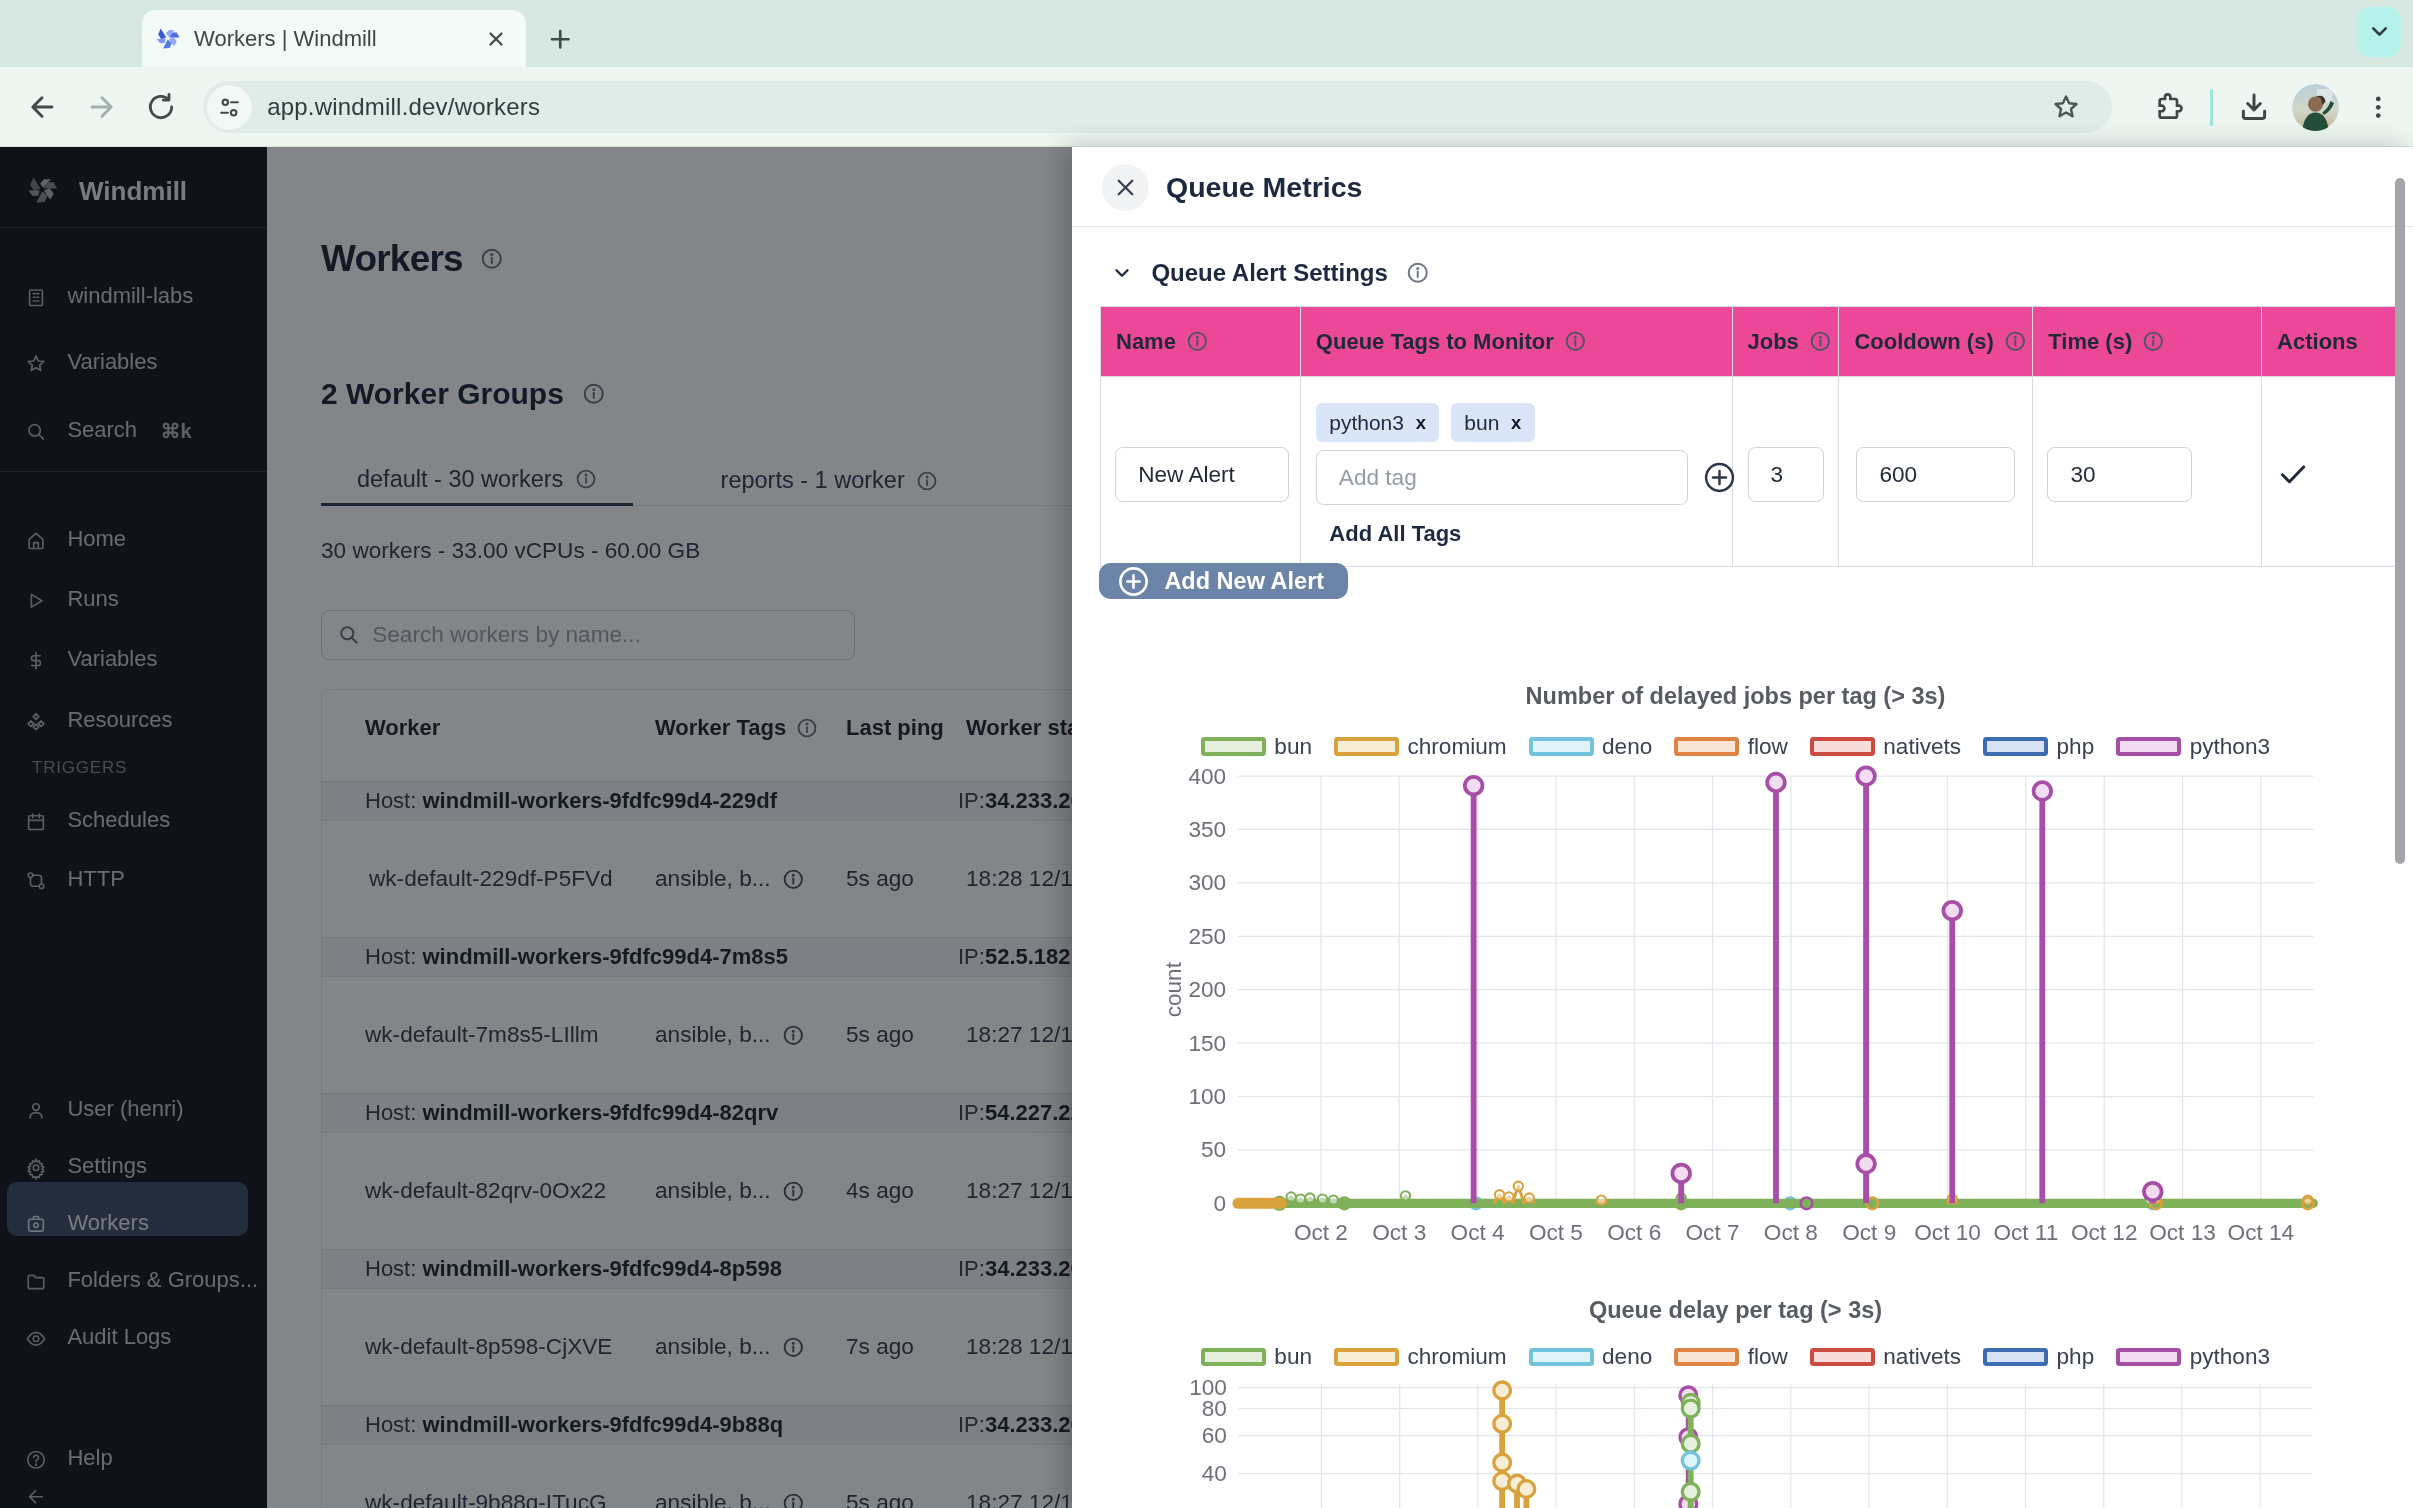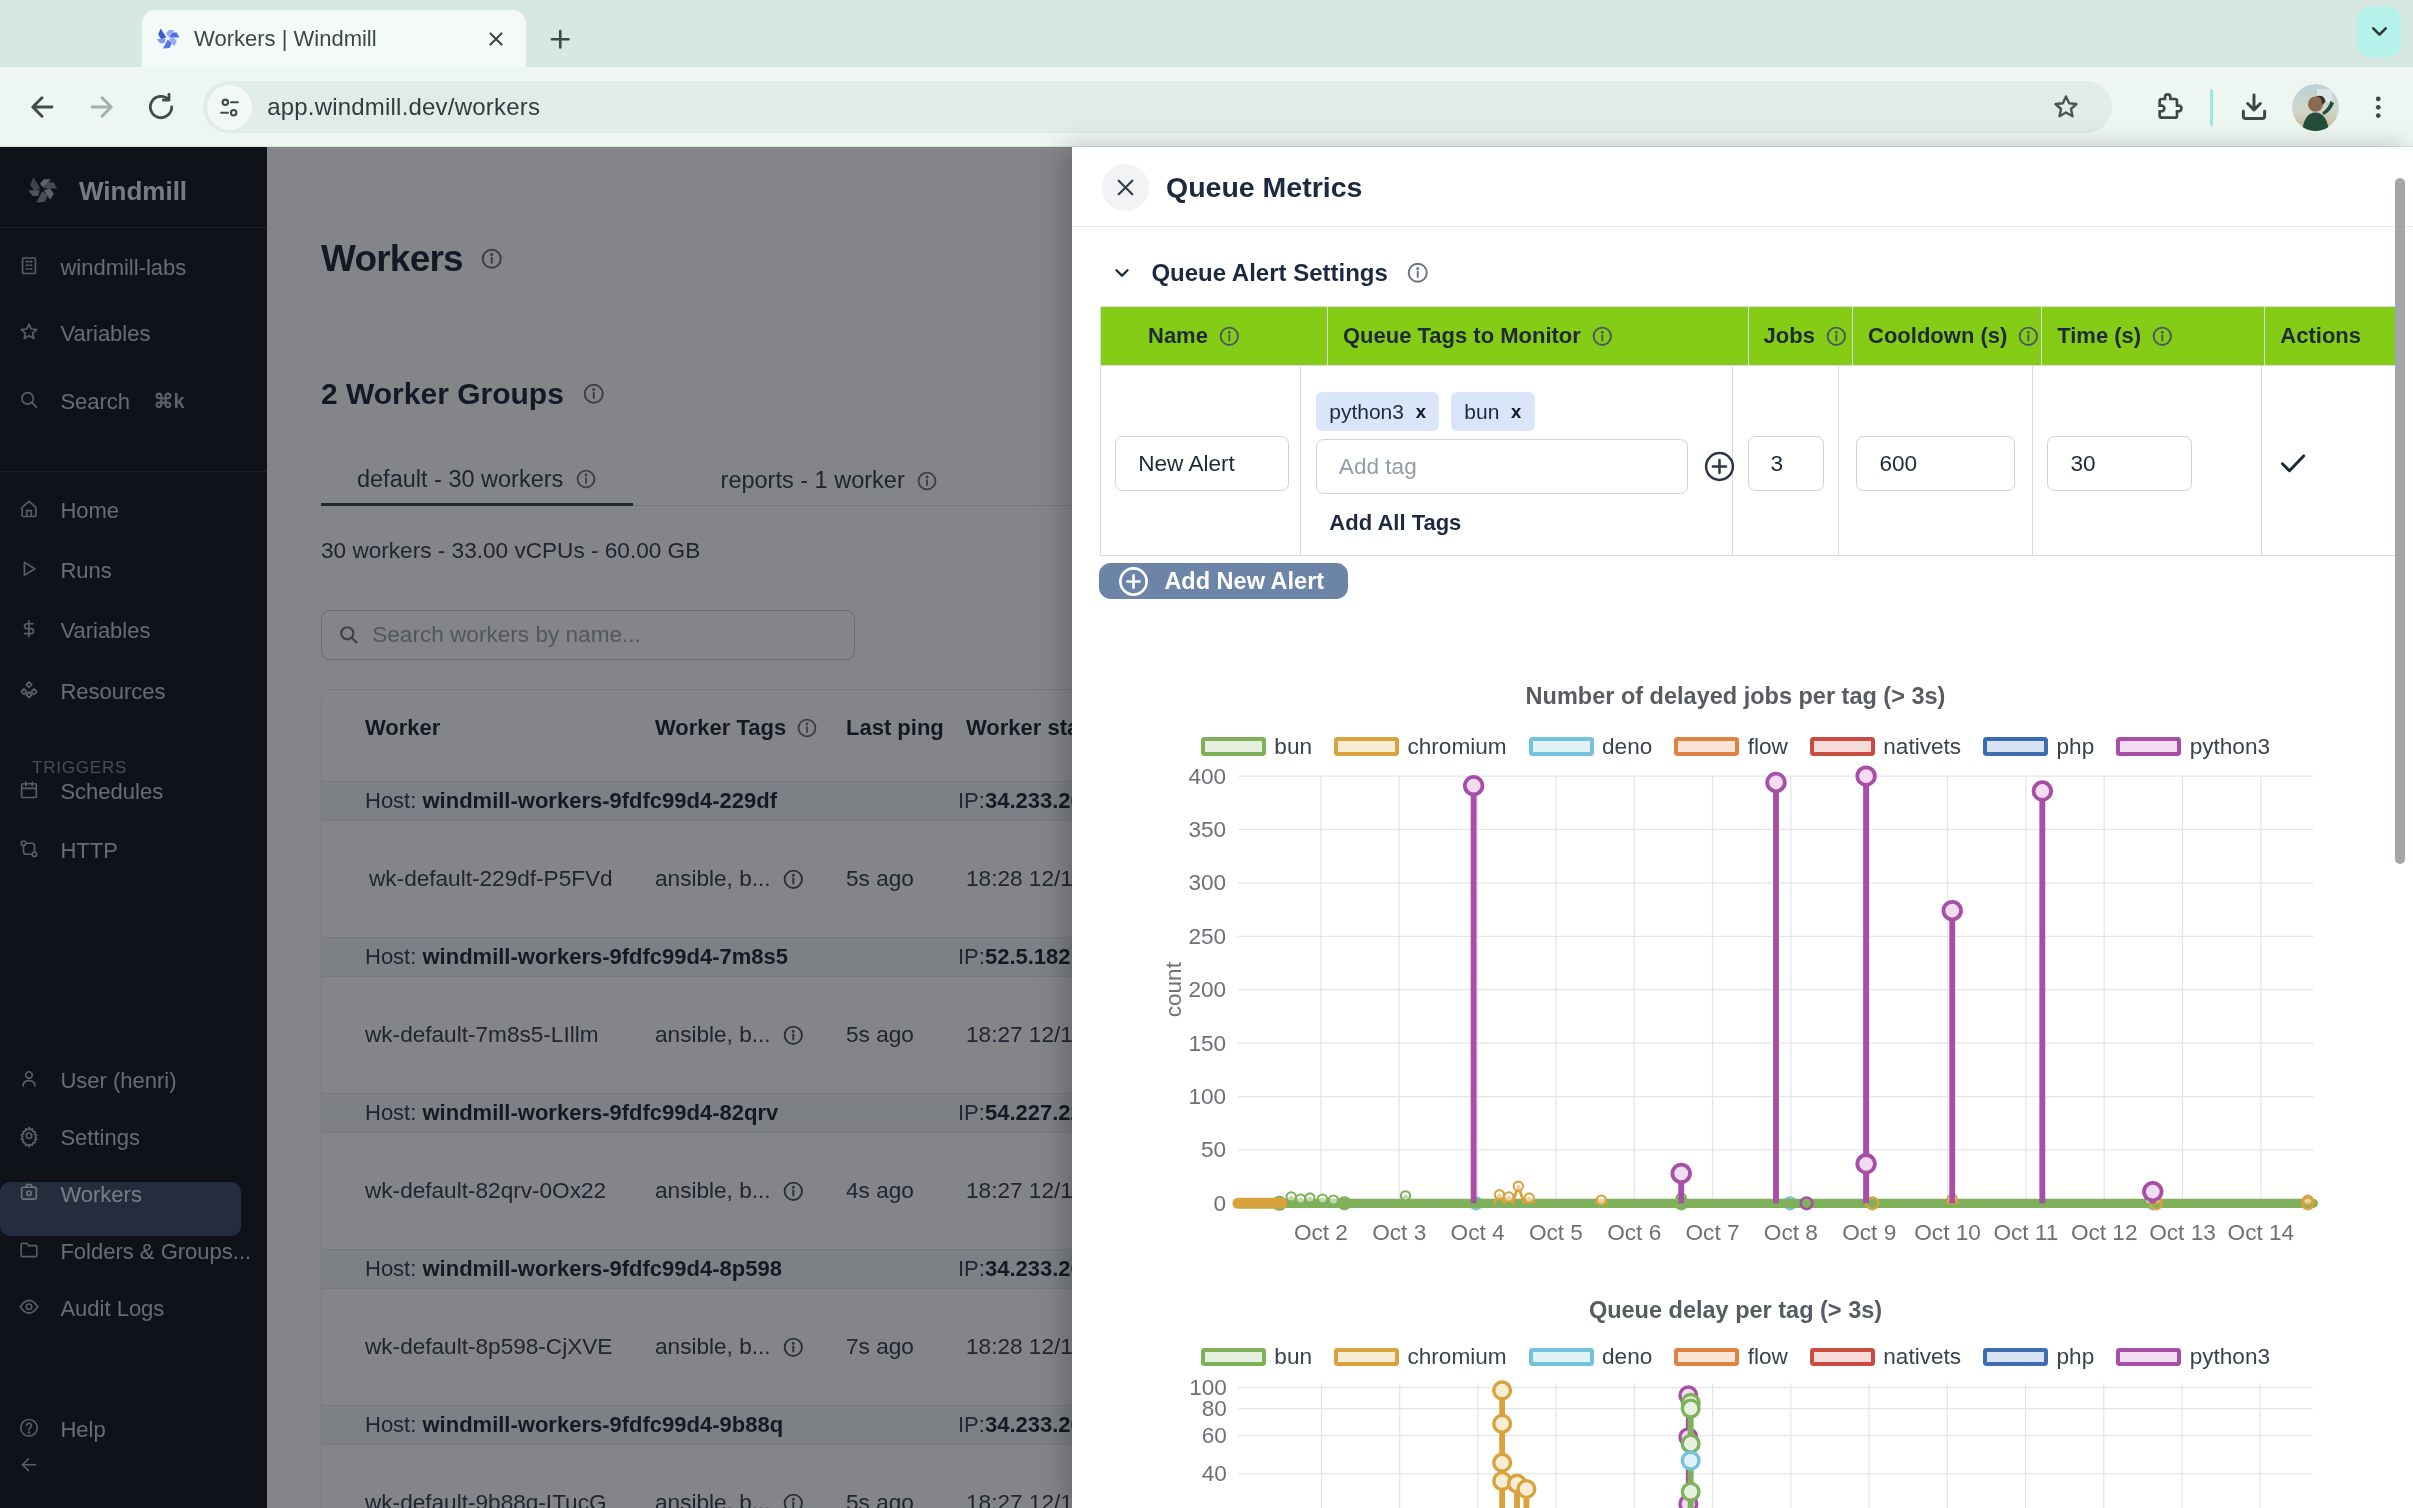--- a/index.html
+++ b/index.html
@@ -25,21 +25,21 @@
   #url-text { font-size:24px; color:#333b3e; margin-left:15px; letter-spacing:0.2px; }
   #star-btn { position:absolute; right:23.5px; top:3.4px; width:45px; height:45px; display:flex; align-items:center; justify-content:center; }
   .sep { position:absolute; left:2210px; top:22px; width:3.4px; height:37px; background:#9be7df; border-radius:1.7px; }
   #avatar { position:absolute; left:2292px; top:17px; width:47px; height:47px; border-radius:50%; overflow:hidden; }
 
   
   #app { position:absolute; top:147px; left:0; width:2413px; height:1361px; background:#fff; }
 
   
   #sidebar { position:absolute; left:0; top:0; width:267px; height:1361px; background:#16191f; }
-  .side-item { position:absolute; left:0; width:241px; height:54px; display:flex; align-items:flex-start;
+  .side-item { position:absolute; left:7px; width:241px; height:54px; display:flex; align-items:flex-end;
     border-radius:10px; color:#c6ccd4; }
   .side-item .sicon { width:22px; height:22px; margin-left:18.4px; flex:0 0 auto; display:flex; align-items:center; justify-content:center; }
   .side-item .slabel { font-size:22px; margin-left:20px; white-space:nowrap; }
   .side-item.active { background:#3e4f68; }
   .side-item.active .slabel { color:#e8ecf1; }
   #side-logo { position:absolute; left:0; top:17.6px; width:267px; height:54px; display:flex; align-items:center; }
   #side-logo .slabel { font-size:26px; font-weight:bold; color:#e8eaee; margin-left:20px; }
   .side-divider { position:absolute; left:0; width:267px; height:0; border-top:0.8px solid #32363e; }
   .side-section { position:absolute; left:32px; font-size:17px; color:#878e99; letter-spacing:0.8px; }
   .side-shortcut { font-size:20px; font-weight:bold; color:#aeb4bd; margin-left:23.5px; }
@@ -71,21 +71,21 @@
   #drawer { position:absolute; right:0; top:0; width:1341px; height:1361px; background:#fff; overflow:hidden;
     box-shadow:-8.4px 0 25px rgba(0,0,0,0.22); }
   #d-close { position:absolute; left:30px; top:17px; width:47px; height:47px; border-radius:50%; background:#f1f3f5;
     display:flex; align-items:center; justify-content:center; }
   #d-title { position:absolute; left:94px; top:24px; font-size:28.5px; font-weight:bold; color:#1d2940; }
   #d-divider { position:absolute; left:0; top:79px; width:1341px; border-top:0.8px solid #e5e7eb; }
   #qa-head { position:absolute; left:39px; top:112px; display:flex; align-items:center; gap:18.4px; }
   #qa-title { font-size:24px; font-weight:bold; color:#1d2940; }
 
   #alert-table { position:absolute; left:28px; top:159px; width:1300px; border:0.8px solid #d8dce1; }
-  #at-head { display:flex; height:59px; background:#84cc16; border-bottom:0.8px solid #d8dce1;padding-left:32px; }
+  #at-head { display:flex; height:70px; background:#ec4899; border-bottom:0.8px solid #d8dce1; }
   .at-hcell { display:flex; align-items:center; gap:10px; font-size:22px; font-weight:bold; color:#1f2937; padding-left:15px; }
   #at-body { display:flex; height:189px; background:#fff; }
   .at-cell { position:relative; border-right:0.8px solid #d8dce1; }
   .at-cell:last-child { border-right:none; }
   .at-hcell { border-right:0.8px solid #d8dce1; }
   .at-hcell:last-child { border-right:none; }
   .tinput { position:absolute; border:1.3px solid #cbd2d9; border-radius:7.5px; background:#fff; font-size:22.6px; color:#1f2937;
     display:flex; align-items:center; padding-left:22px; }
   .pill { display:inline-flex; align-items:center; background:#dbe5f9; border-radius:5.9px; height:39px; padding:0 13.4px;
     font-size:21px; color:#1e293b; margin-right:11.7px; }

